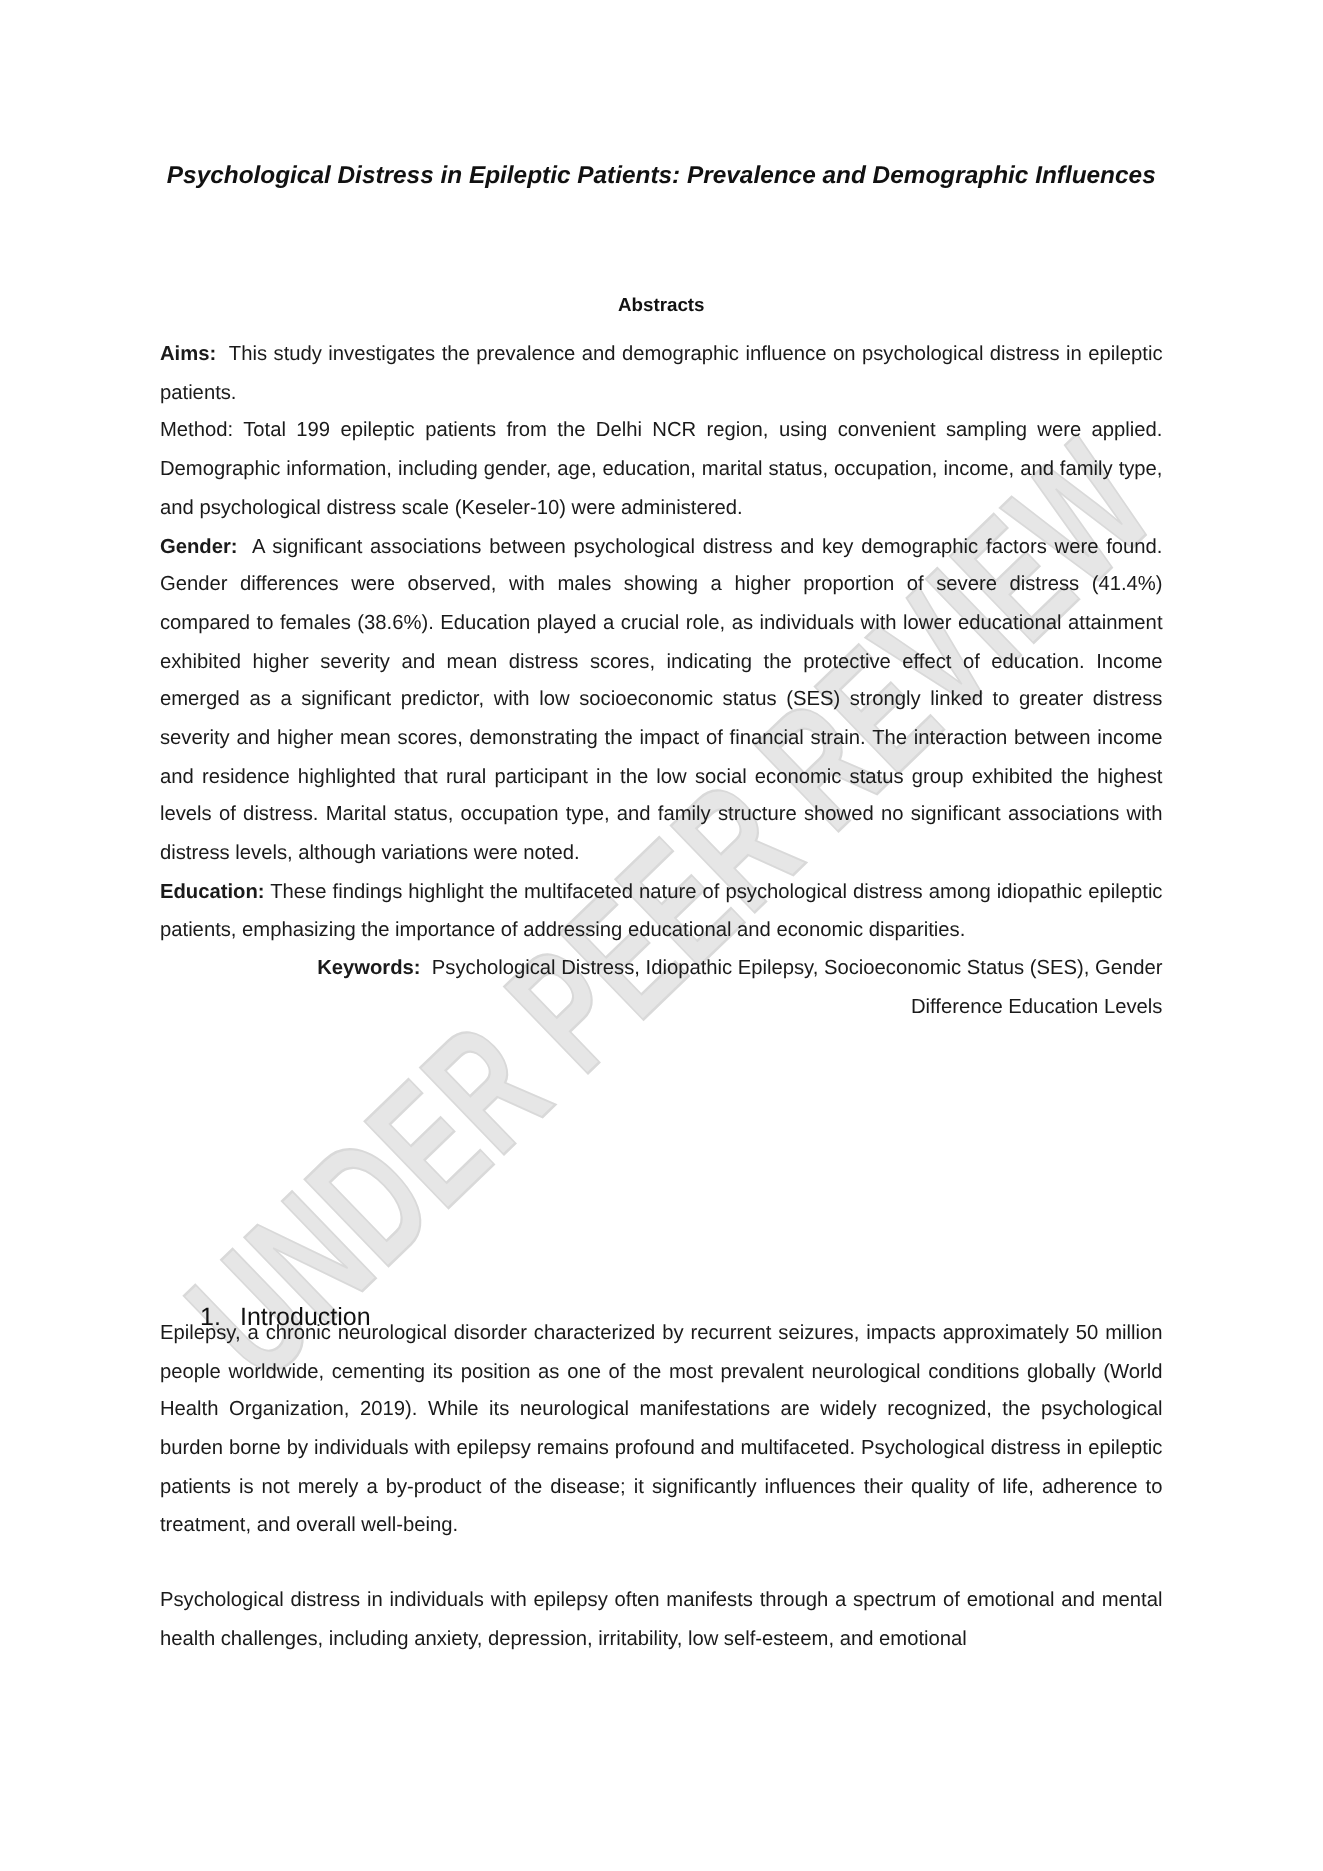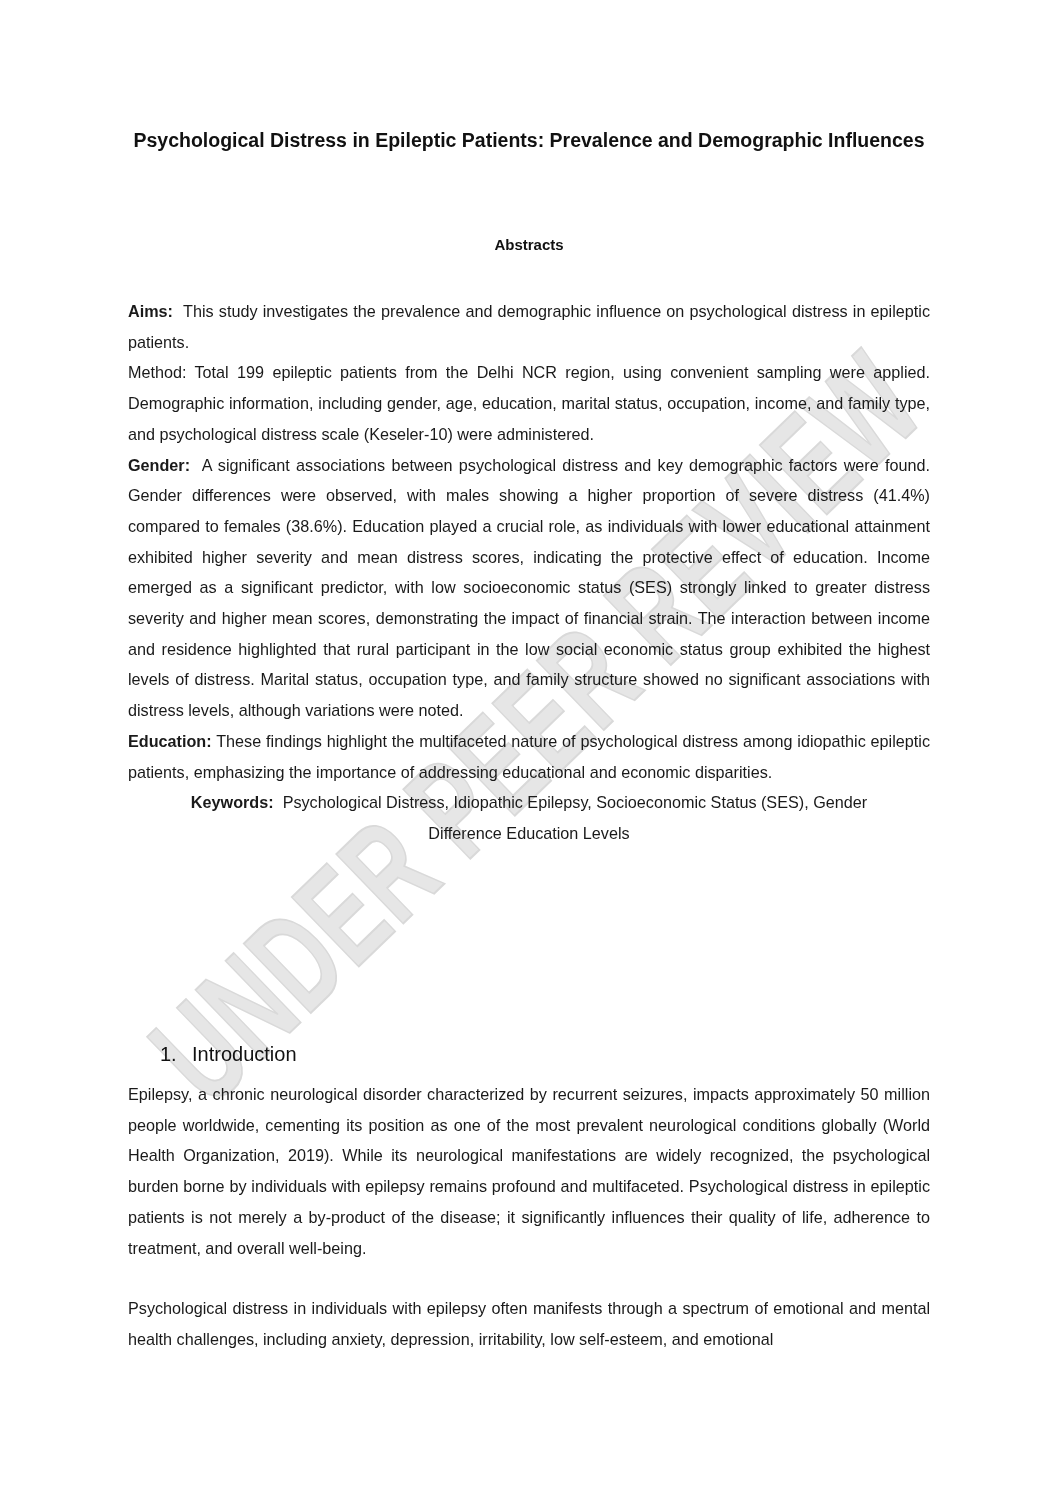--- a/index.html
+++ b/index.html
@@ -3,34 +3,34 @@
 <meta charset="utf-8">
 <style>
   html, body { margin: 0; padding: 0; background: #ffffff; }
   body {
     width: 1058px; height: 1497px; position: relative; overflow: hidden;
     font-family: "Liberation Sans", sans-serif; color: #1a1a1a;
   }
   .page { position: absolute; left: 0; top: 0; width: 1058px; height: 1497px; }
   .title {
     position: absolute; left: 128px; width: 802px; top: 126px;
-    text-align: center; font-weight: bold; font-size: 19.5px; line-height: 28px; color: #111;
+    text-align: center; font-weight: bold; font-size: 19.5px; line-height: 28px; color: #111; font-style: italic;
   }
   .abstract-heading {
     position: absolute; left: 128px; width: 802px; top: 232px;
     text-align: center; font-weight: bold; font-size: 15px; line-height: 26px; color: #111;
   }
   .body-text {
     position: absolute; left: 128px; width: 802px;
-    font-size: 16.2px; line-height: 30.7px; text-align: justify; color: #1a1a1a; margin-top: 28px;
+    font-size: 16.2px; line-height: 30.7px; text-align: justify; color: #1a1a1a;
   }
   .body-text p { margin: 0; }
   .body-text b { font-weight: bold; }
   .abstract { top: 268px; }
-  .keywords { text-align: center; }
+  .keywords { text-align: right; }
   .section-heading {
     position: absolute; left: 160px; top: 1041px;
     font-weight: normal; font-size: 20px; line-height: 26px; color: #111;
   }
   .section-heading .num { display: inline-block; width: 32px; }
   .intro { top: 1051px; }
   .intro p + p { margin-top: 30px; }
   .watermark {
     position: absolute; left: 0; top: 0; width: 1058px; height: 1497px;
     pointer-events: none;

